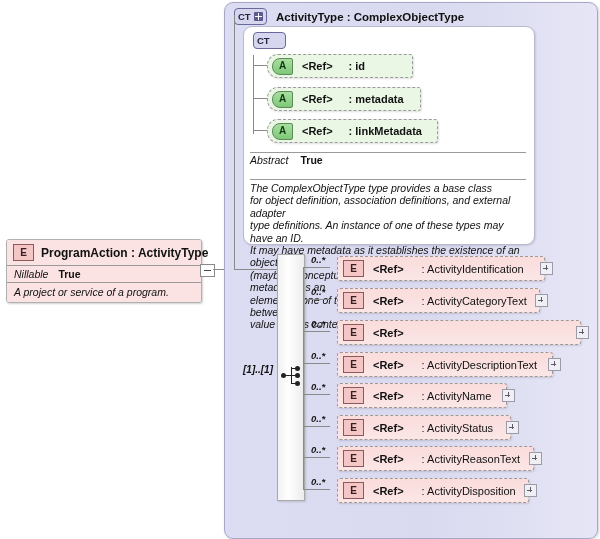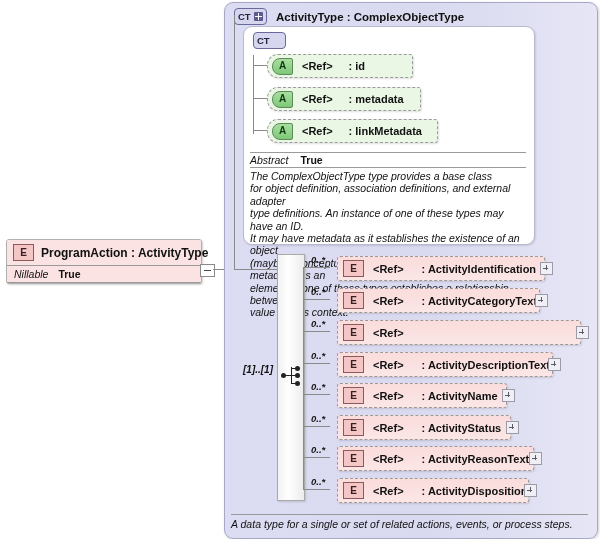--- a/index.html
+++ b/index.html
@@ -153,21 +153,21 @@
     font-size:11px;font-weight:bold;color:#111;
     margin-left:16px;white-space:nowrap;
   }
 
   
   .meta-block{position:absolute;}
   .meta-row{
     display:flex;align-items:flex-end;gap:12px;
     border-top:1px solid #9a9a9a;
     border-bottom:1px solid #9a9a9a;
-    padding:1px 0 1px 0;
+    padding:1px 0 13px 0;
   }
   .meta-key{font-style:italic;font-size:10.5px;color:#111;}
   .meta-val{font-size:10.5px;font-weight:bold;color:#111;}
   .meta-doc{
     font-style:italic;font-size:10.5px;color:#111;
     line-height:12.4px;
     padding-top:2px;
     white-space:pre-line;
   }
 
@@ -196,21 +196,21 @@
     border:1px dashed #9a9a9a;
     border-radius:3px;
     padding-left:5px;
     box-shadow:1px 1px 2px rgba(0,0,0,0.12);
   }
   .ref-label{
     font-size:11px;font-weight:bold;color:#111;
     margin-left:9px;white-space:nowrap;
   }
   .ref-name{
-    font-size:11px;font-weight:bold;color:#111;
+    font-size:11px;font-weight:normal;color:#111;
     margin-left:18px;white-space:nowrap;
   }
   .occurs{
     position:absolute;
     font-style:italic;font-size:9.5px;font-weight:bold;color:#111;
     white-space:nowrap;
   }
   .expand{
     position:absolute;
     width:11px;height:11px;
@@ -236,20 +236,21 @@
 
   <div class="elem-card" style="left:6px;top:239px;width:194px;">
     <div class="title-row">
       <span class="badge-E">E</span>
       <span class="elem-title">ProgramAction : ActivityType</span>
     </div>
     <div class="prop-row">
       <span class="prop-key">Nillable</span>
       <span class="prop-val">True</span>
     </div>
+    <div class="doc-row">A project or service of a program.</div>
   </div>
 
   <div class="toggle" style="left:200px;top:264px;">
     <span class="bar"></span>
   </div>
   <div class="hline" style="left:213px;top:269px;width:110px;"></div>
 
   <div class="ct-panel" style="left:224px;top:2px;width:372px;height:535px;">
     <div class="panel-head">
       <span class="badge-CT">
@@ -388,15 +389,14 @@
   <div class="expand" style="left:529px;top:452px;"></div>
 
   <div class="occurs" style="left:311px;top:476px;">0..*</div>
   <div class="ref-row" style="left:337px;top:478px;width:185px;">
     <span class="badge-E">E</span>
     <span class="ref-label">&lt;Ref&gt;</span>
     <span class="ref-name">: ActivityDisposition</span>
   </div>
   <div class="expand" style="left:524px;top:484px;"></div>
 
-  <div class="panel-doc" style="left:231px;top:514px;width:357px;">A data type for a single or set of related actions, events, or process steps.</div>
 
 </div>
 
 </body></html>

